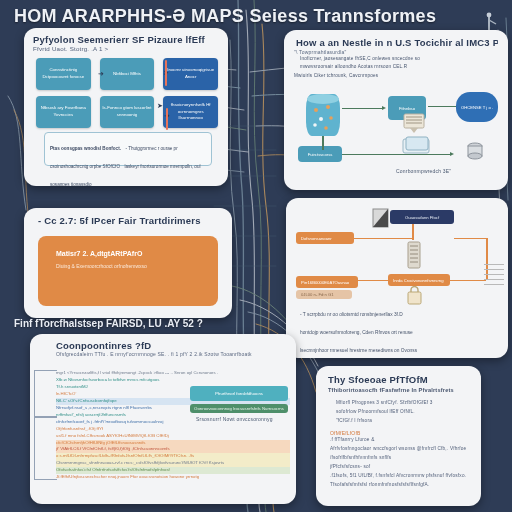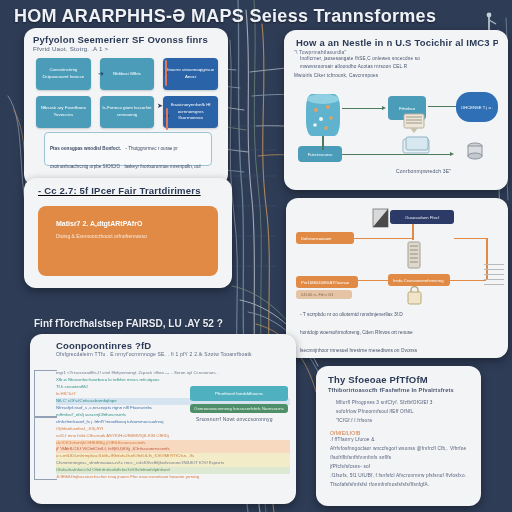--- a/index.html
+++ b/index.html
@@ -63,21 +63,21 @@
   .st-cyl{background:#5fb3cf;border-radius:6px/14px;}
   .st-rect{background:#4b9cb8;border-radius:4px;}
   .st-cloud{background:#2f6fb5;border-radius:14px;}
   .arch-cap{position:absolute;font-size:5px;color:#4a5870;filter:blur(.6px);}
   .grn-line{position:absolute;background:#4c7a5d;height:1.4px;}
   .grn-arrow{position:absolute;width:0;height:0;
      border-top:2.6px solid transparent;border-bottom:2.6px solid transparent;
      border-left:4px solid #4c7a5d;}
 
   
-  #card-orange{left:24px;top:178px;width:208px;height:110px;text-decoration:underline;}
+  #card-orange{left:24px;top:208px;width:208px;height:110px;}
   #card-orange .hd{padding:7px 10px 0 14px;}
   .banner{position:absolute;left:14px;top:28px;width:180px;height:70px;
           background:#e08a46;border-radius:8px;padding:14px 18px;
           box-sizing:border-box;}
   .banner h4{margin:0 0 6px 0;font-size:7px;color:#fff;font-weight:bold;
              filter:blur(.5px);}
   .banner p{margin:0;font-size:5px;color:#fbe9da;filter:blur(.55px);}
 
   
   #card-flow{left:286px;top:198px;width:222px;height:160px;}
@@ -91,21 +91,21 @@
   .oline{position:absolute;background:#e08a46;height:1.3px;}
   .stack{position:absolute;background:#3b3b3b;border-radius:2px;}
   .stack i{position:absolute;left:2px;right:2px;height:1px;background:#b9b9b9;}
   .bullets{position:absolute;left:14px;top:104px;width:196px;}
   .bullets .bl{font-size:4.8px;color:#46536b;line-height:1.85;
                filter:blur(.5px);white-space:nowrap;}
 
   
   #section-label{position:absolute;left:14px;top:318px;width:290px;
      font-size:10px;font-weight:bold;color:#e9edf4;filter:blur(.5px);
-     text-shadow:0 1px 2px rgba(0,0,0,.45);white-space:nowrap;margin-left:20px;}
+     text-shadow:0 1px 2px rgba(0,0,0,.45);white-space:nowrap;}
 
   
   #card-list{left:30px;top:334px;width:266px;height:170px;}
   #card-list .hd{padding:6px 0 0 26px;}
   .list-sub{font-size:5px;color:#5b6880;margin-left:26px;filter:blur(.55px);}
   .codearea{position:absolute;left:26px;top:36px;right:6px;bottom:6px;}
   .cl{font-size:4.3px;line-height:1.62;white-space:nowrap;filter:blur(.5px);}
   .c-tl{color:#2f8f87;} .c-or{color:#d4793c;} .c-bl{color:#3f6fa8;}
   .c-gy{color:#6e7a8c;} .c-rd{color:#c0573f;} .c-gn{color:#5d8a4d;}
   .hl-or{background:#f6d9bf;} .hl-bl{background:#d6e4f2;}
@@ -172,21 +172,21 @@
 
   <div id="header-title">HOM ARARPHHS-Ə MAPS Seiess Trannsformes</div>
   <svg style="position:absolute;left:484px;top:12px" width="16" height="22">
     <path d="M5 2 L5 20" stroke="#aab4c0" stroke-width="2" fill="none"></path>
     <circle cx="5" cy="3" r="2.4" fill="#c6ced8"></circle>
     <path d="M5 8 L12 12" stroke="#aab4c0" stroke-width="1.4" fill="none"></path>
   </svg>
 
   <div class="card" id="card-pipeline">
     <div class="hd">
-      <span class="card-title bt">Pyfyolon Seemerierr SF Ovonss finrs</span>
+      <span class="card-title bt">Pyfyolon Seemerierr SF Pizaure lfEff</span>
       <span class="card-sub bt soft">Ffvrtd Uaot. Stotrg.  .A 1 &gt;</span>
     </div>
 
     <div class="grid6">
       <div class="nodebox n-teal">Connstinctintg Dctpoocournt forocse</div>
       <div class="nodebox n-teal">Nbfiboci Mfhts</div>
       <div class="nodebox n-blue">Inocrnr uinocmoqigrisue Anocr</div>
       <div class="nodebox n-teal">Nfbsxsk ary Fosrrfbuna Yovnccies</div>
       <div class="nodebox n-teal">ls-Fonnco gtom luscorlint snnnoonig</div>
       <div class="nodebox n-blue">fhsoicnorynnfsnfk Hf ocrnnorngnrs lIsurrnonnoo</div>

